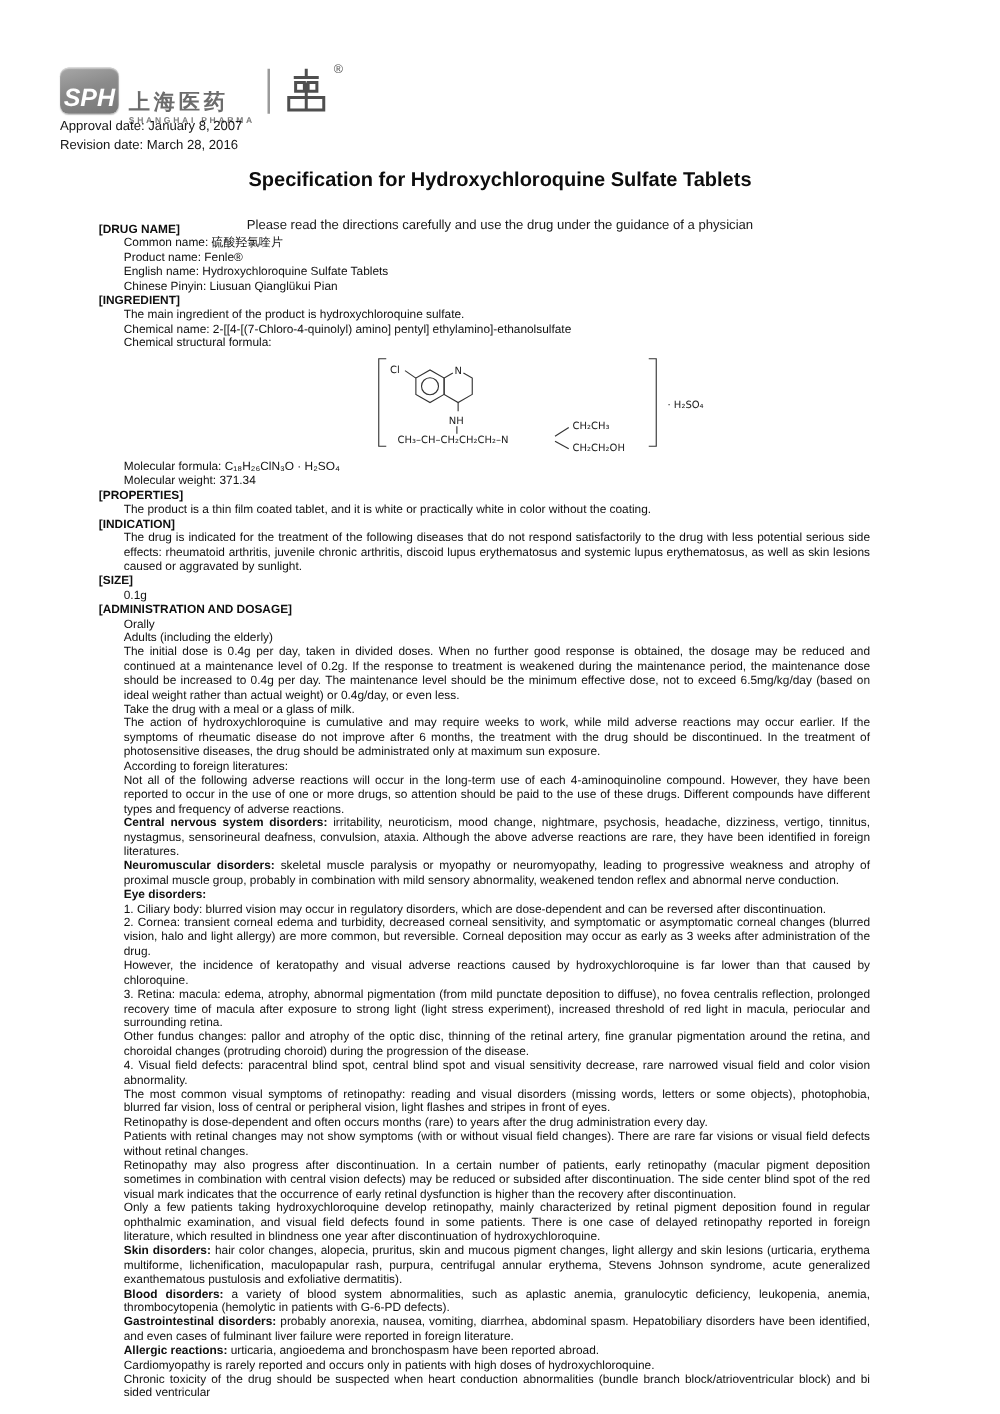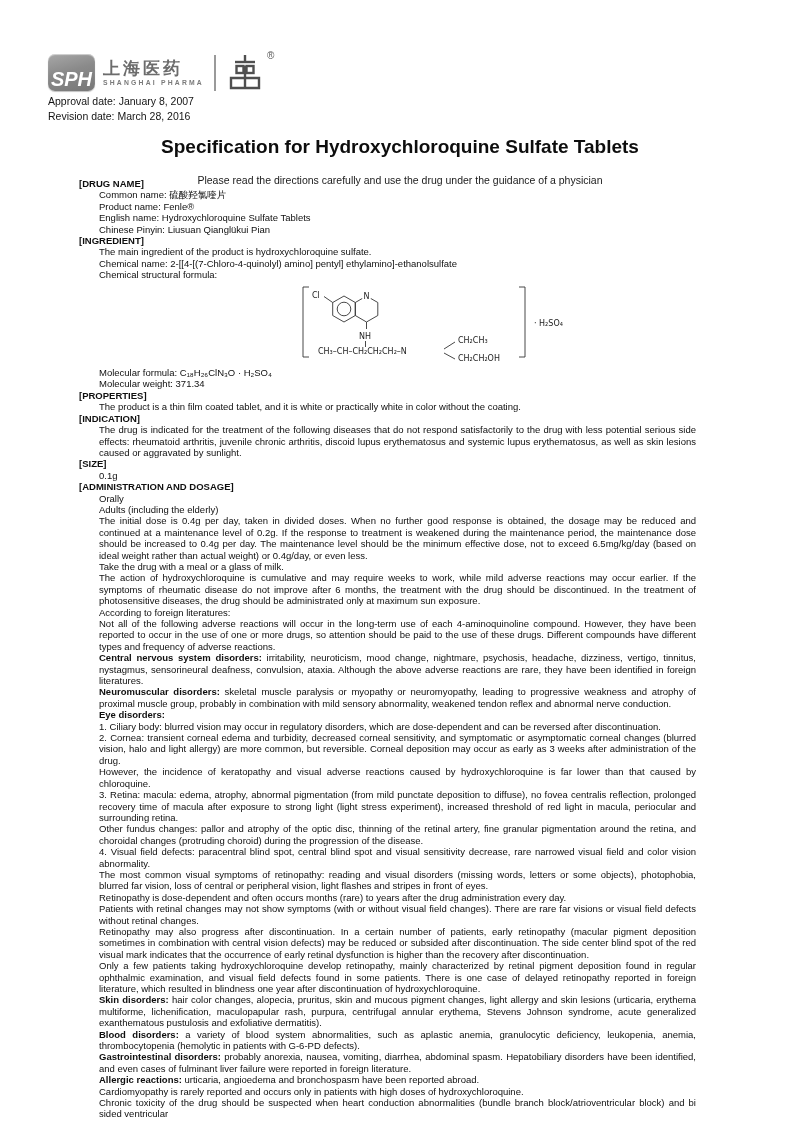--- a/index.html
+++ b/index.html
@@ -13,31 +13,31 @@
 
   
   .brand-row { position: absolute; left: 48px; top: 54px; display: flex; align-items: flex-start; }
   .sph-box {
     width: 47px; height: 37px; border-radius: 7px;
     background: linear-gradient(165deg, #a8a8a8 0%, #8a8a8a 45%, #777 100%);
     box-shadow: inset 0 1px 1px rgba(255,255,255,.55), 0 1px 1px rgba(0,0,0,.25);
     color: #fff; font-weight: bold; font-style: italic; font-size: 20px;
     display: flex; align-items: flex-end; justify-content: center;
   }
-  .brand-text { margin-left: 8px; margin-top: 4px; }
+  .brand-text { margin-left: 8px; margin-top: 18px; }
   .brand-cn { font-family: "DejaVu Sans", sans-serif; font-size: 17px; font-weight: bold; color: #6c6c6c; letter-spacing: 3px; line-height: 20px; }
   .brand-en { font-size: 6.8px; font-weight: bold; color: #7a7a7a; letter-spacing: 2.2px; margin-top: 1px; }
   .brand-divider { width: 2px; height: 36px; background: #9a9a9a; margin: 1px 10px 0 10px; }
   .seal { margin-top: 0; }
   .reg-mark { font-size: 10px; color: #555; margin: -4px 0 0 3px; }
 
   .dates { position: absolute; left: 48px; top: 94px; font-size: 10.5px; line-height: 14.5px; color: #141414; }
 
   
-  .doc-title { position: absolute; top: 136px; left: 0; width: 100%; text-align: center; font-size: 19px; font-weight: bold; color: #0d0d0d; }
+  .doc-title { position: absolute; top: 136px; left: 0; width: 100%; text-align: center; font-size: 16px; font-weight: bold; color: #0d0d0d; }
   .doc-subtitle { position: absolute; top: 174px; left: 0; width: 100%; text-align: center; font-size: 10.5px; color: #1a1a1a; }
 
   
   .doc-body { position: absolute; top: 178px; left: 0; width: 718px; padding: 0 38px 0 63px; font-size: 9.5px; line-height: 11.4px; color: #0f0f0f; margin-left: 16px; }
   .sec-heading { font-weight: bold; }
   .para { margin-left: 20px; text-align: justify; }
   .para b { font-weight: bold; }
 
   
   .structure-wrap { margin-left: 215px; padding: 2px 0 2px 0; }

